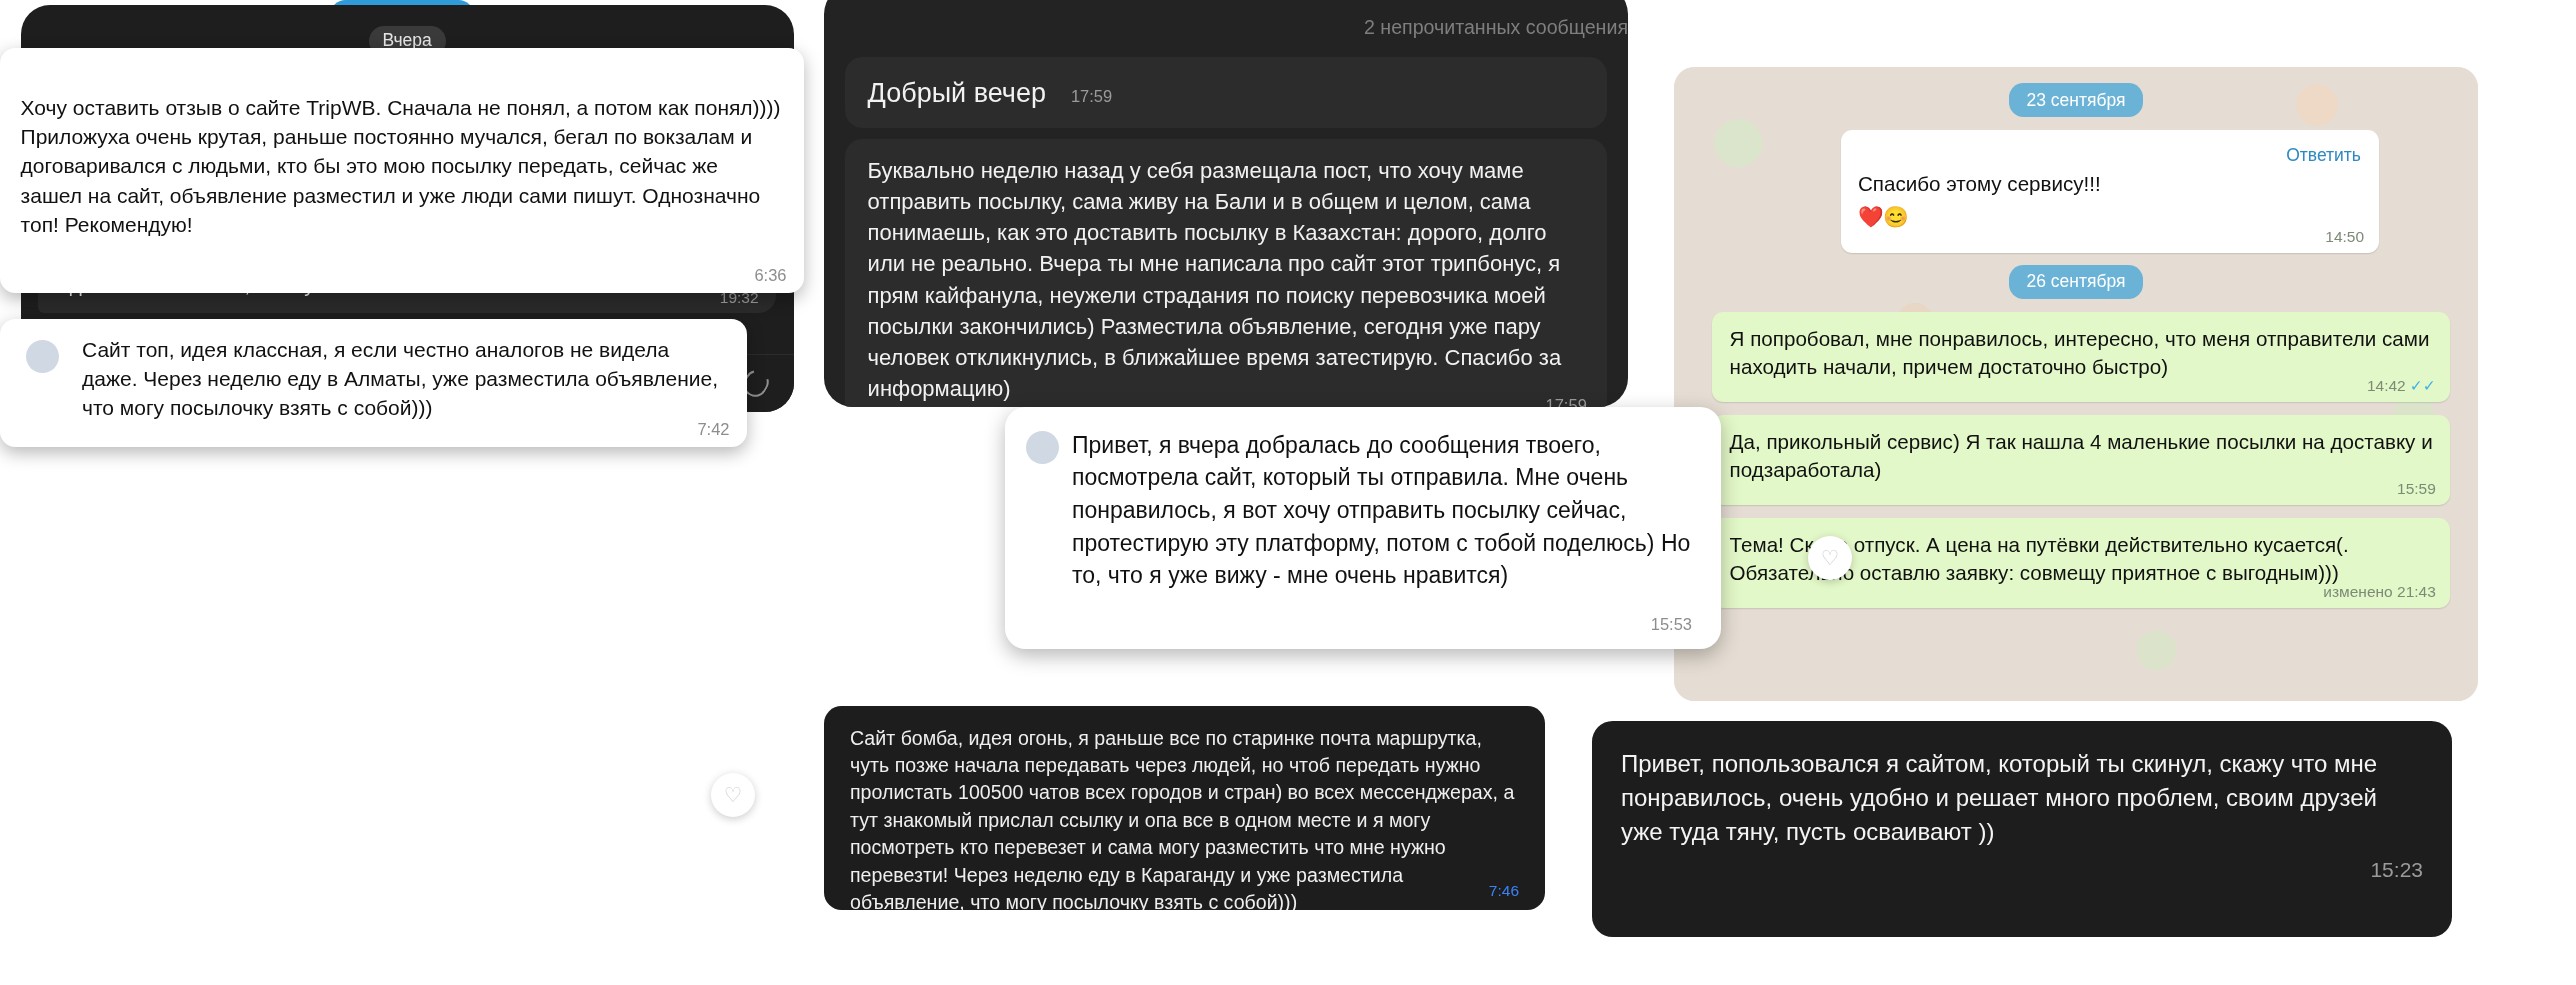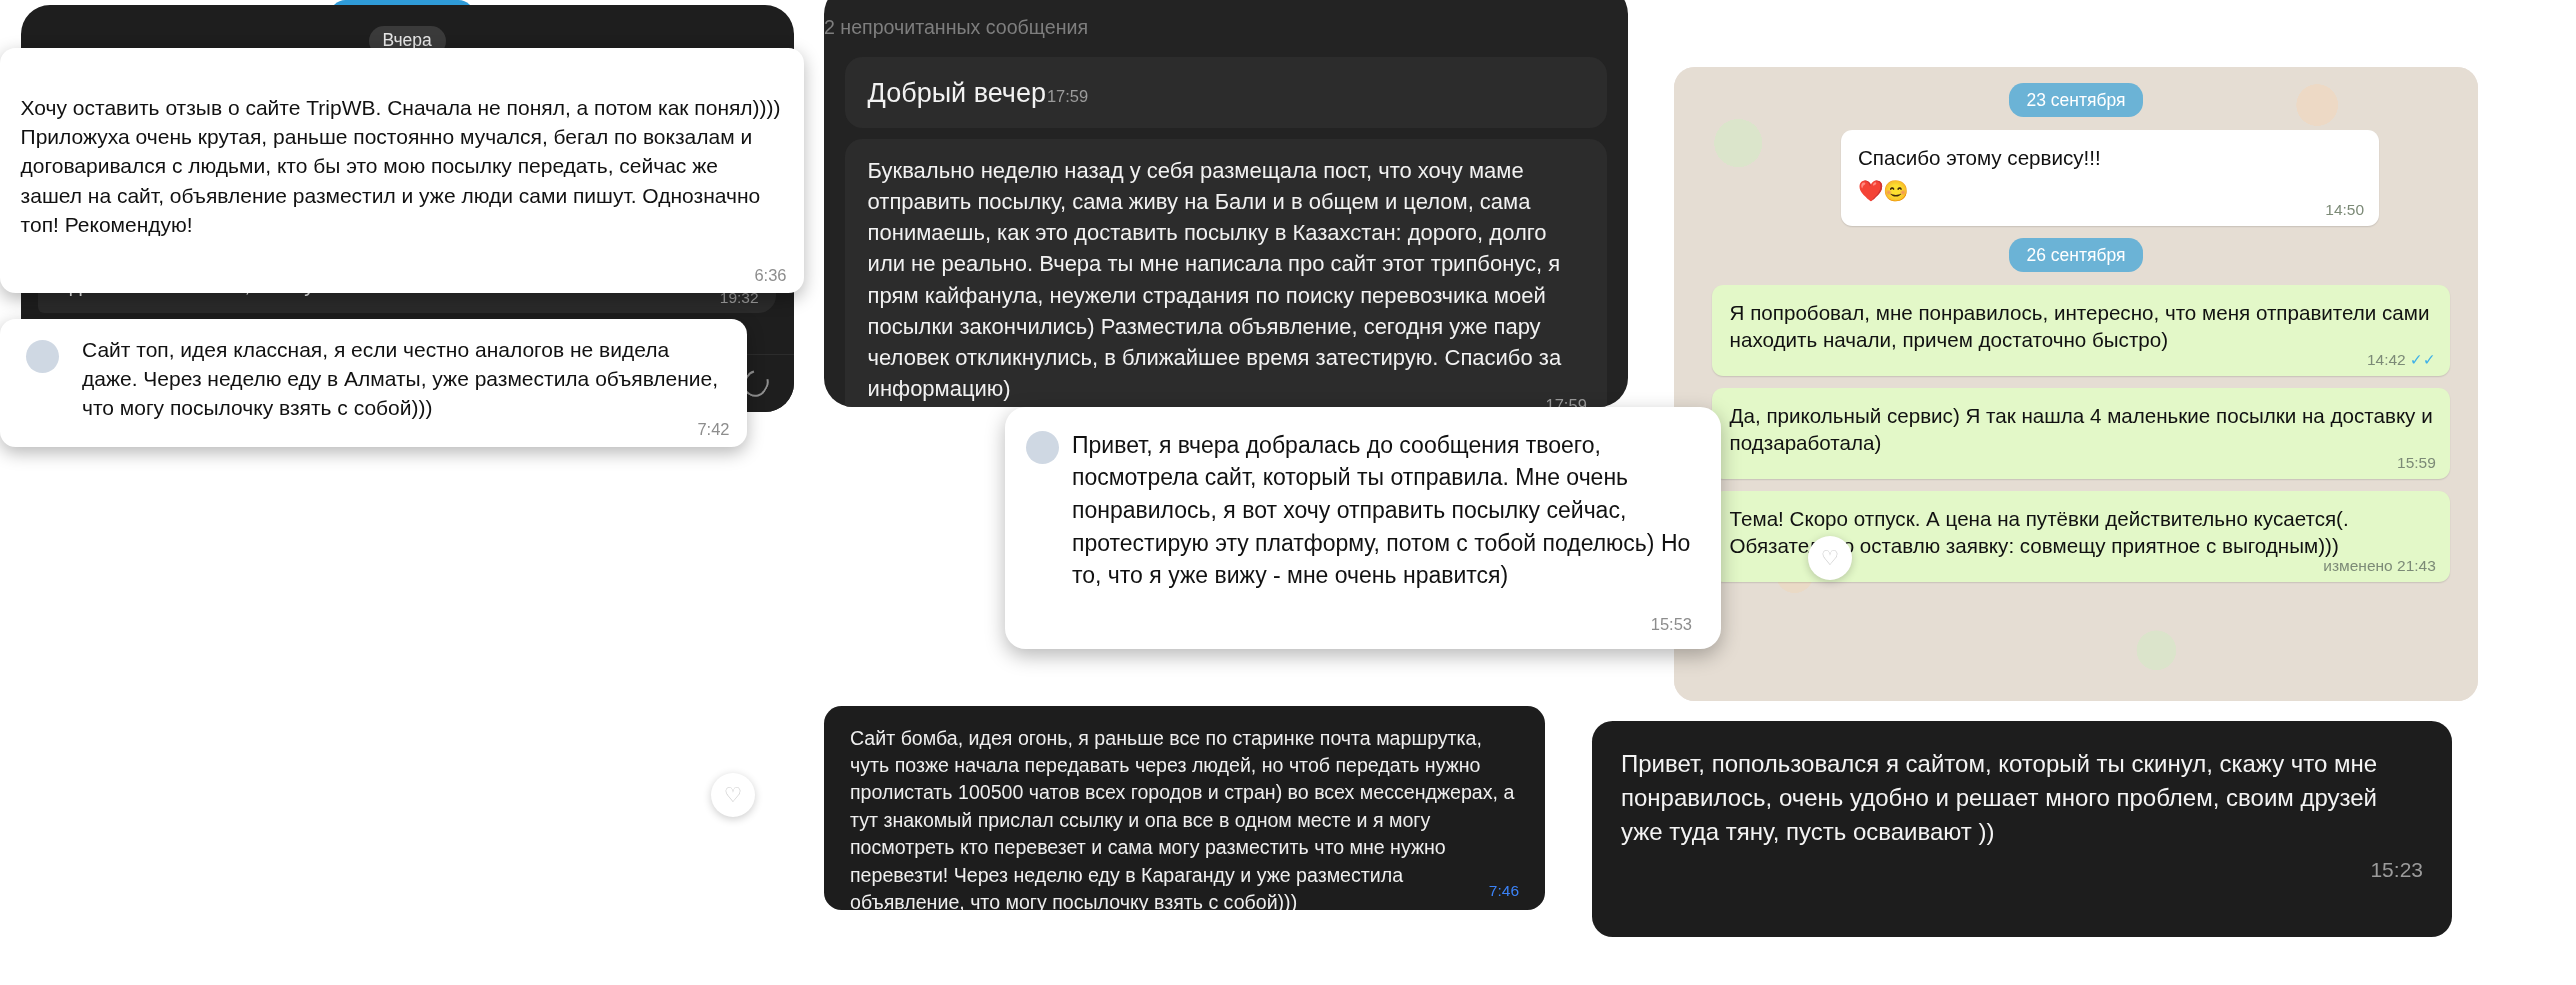--- a/index.html
+++ b/index.html
@@ -109,36 +109,36 @@
 
   
   #panelB {
     left: 824px; top: -15.5px;
     width: 804px; height: 422px;
     border-radius: 29px;
     background: #232323;
   }
   #panelB .unread2 {
     margin-top: 31px;
-    text-align: left;
+    text-align: right;
     color: #7e7e7e;
     font-size: 19.6px;
   }
   #panelB .msg {
     margin: 18.5px 20.6px 0 20.6px;
     background: #2c2c2c;
     border-radius: 17.5px;
     padding: 17.5px 23px 15.5px 23px;
     color: #f2f2f2;
     font-size: 22px;
     line-height: 1.4;
     position: relative;
   }
   #panelB .msg .head {
-    display: flex; align-items: baseline; gap: 1px;
+    display: flex; align-items: baseline; gap: 25px;
   }
   #panelB .msg .head .t { font-size: 27px; }
   #panelB .msg .head .tm { font-size: 16.5px; color: #9b9b9b; }
   #panelB .bigmsg {
     margin: 11.3px 20.6px 0 20.6px;
     color: #f2f2f2;
     font-size: 22px;
     line-height: 1.42;
     background: #2c2c2c;
     border-radius: 17.5px;
@@ -349,20 +349,21 @@
       <span class="tmr">17:59</span>
     </div>
   </div>
 
   <div class="panel" id="panelC">
     <div class="wabg"></div>
     <div class="inner">
       <div class="wa-daychip">23 сентября</div>
 
       <div class="wa-in" style="margin-left:149px;margin-right:82px">
+        <div class="wa-reply">Ответить</div>
         <div>Спасибо этому сервису!!!</div>
         <div class="wa-react">❤️😊</div>
         <span class="wa-time">14:50</span>
       </div>
 
       <div class="wa-daychip">26 сентября</div>
 
       <div class="wa-out" style="margin-left:20.6px;margin-right:10.3px">
         <div>Я попробовал, мне понравилось, интересно, что меня отправители сами находить начали, причем достаточно быстро)</div>
         <span class="wa-time">

